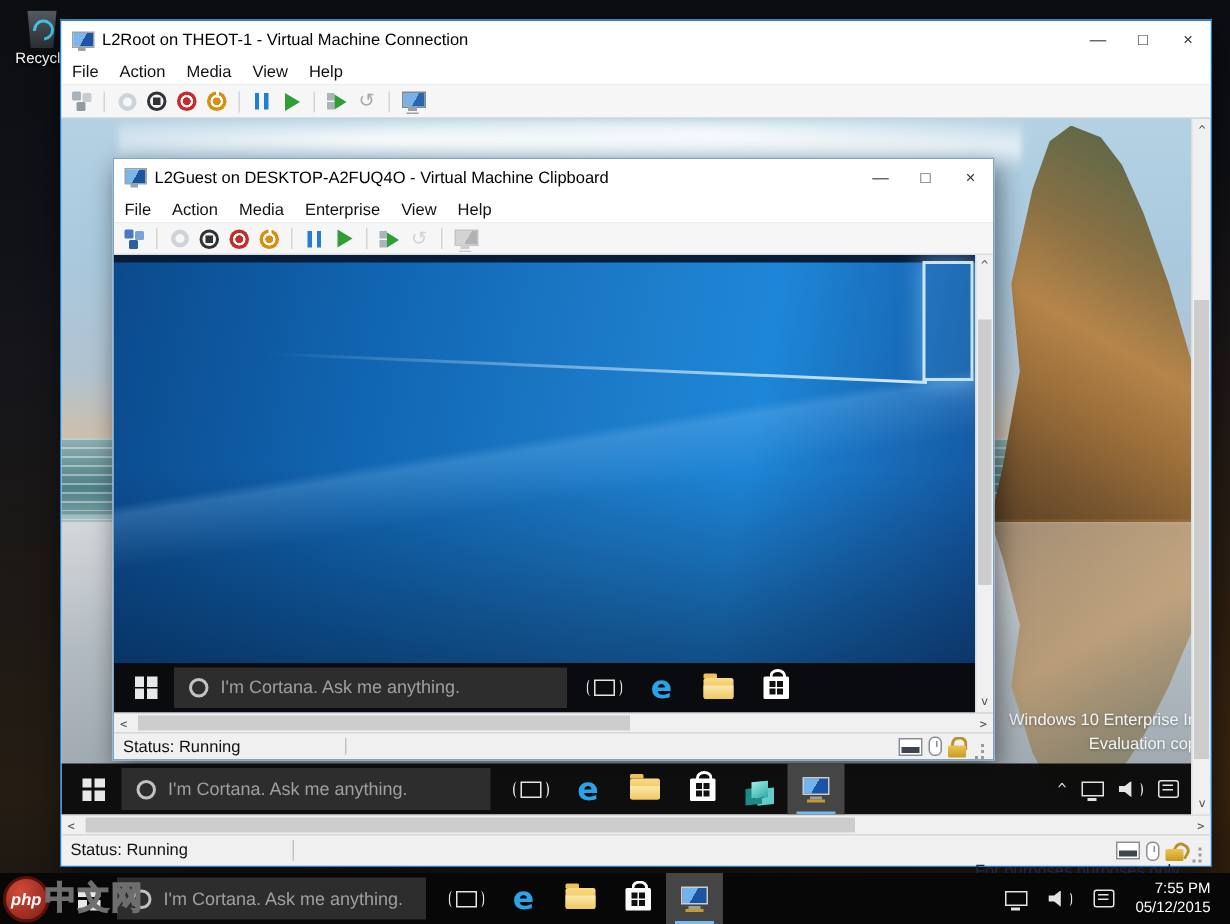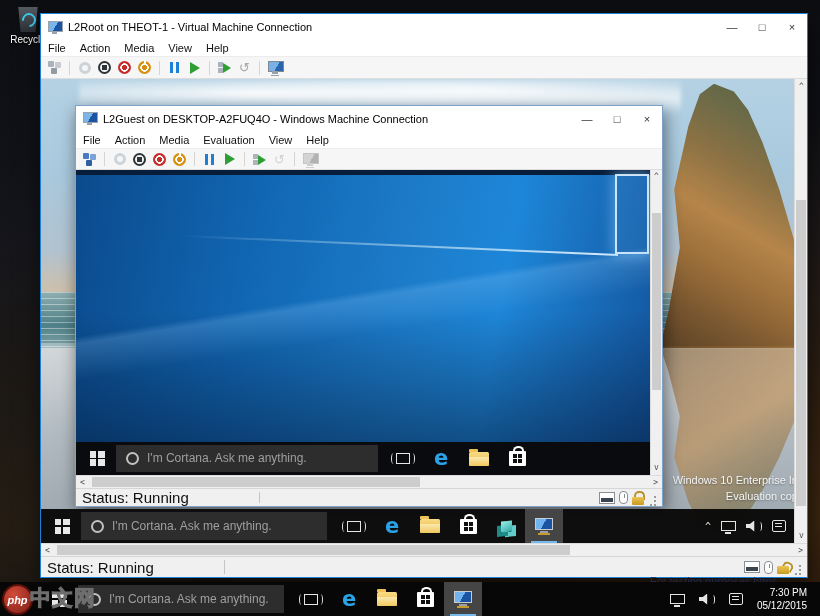--- a/index.html
+++ b/index.html
@@ -30,21 +30,21 @@
   .winbtns { margin-left:auto; display:flex; height:100%; }
   .wbtn { width:30px; height:100%; display:flex; align-items:center; justify-content:center;
           font-size:11px; color:#333; }
   .menubar { display:flex; align-items:center; background:#fff; flex:none;
              border-bottom:1px solid #ececec; }
   .menubar span { font-size:11px; color:#111; padding:0 7px; }
   .toolbar { display:flex; align-items:center; background:#f6f6f6; flex:none;
              border-bottom:1px solid #ddd; padding-left:6px; gap:5px; }
   .sep { width:1px; height:14px; background:#d4d4d4; margin:0 2px; }
   .statusbar { display:flex; align-items:center; background:#f0f0f0; flex:none;
-               border-top:1px solid #d6d6d6; font-size:15px; color:#111; padding:0 6px; }
+               border-top:1px solid #d6d6d6; font-size:11px; color:#111; padding:0 6px; }
   .vdiv { width:1px; height:70%; background:#c4c4c4; margin-left:70px; }
   .st-icons { margin-left:auto; display:flex; align-items:center; gap:4px; }
 
   
   .ti { display:inline-flex; align-items:center; justify-content:center; width:15px; height:15px; }
   .i-cad { position:relative; width:14px; height:13px; }
   .i-cad::before { content:""; position:absolute; left:0; top:0; width:6px; height:6px;
     background:#4a79c4; box-shadow:7px 1px 0 #7aa4d8, 3px 7px 0 #2f5f9e; border-radius:1px; }
   .gray .i-cad::before { background:#aab3ba; box-shadow:7px 1px 0 #c6ccd1, 3px 7px 0 #929ba1; }
   .i-startc { width:12px; height:12px; border-radius:50%; border:3px solid #ccd3d9; }
@@ -233,21 +233,21 @@
 
 <div id="stage">
 
   <div class="host-desktop"></div>
 
   <div class="recycle">
     <div class="bin"></div>
     <div class="lbl">Recycle</div>
   </div>
 
-  <div class="host-build">For testing purposes https</div>
+  <div class="host-build">For purposes purposes only</div>
 
   <div class="outer-window">
     <div class="titlebar o-titlebar">
       <span class="tvm"></span>
       <span class="t-title">L2Root on THEOT-1 - Virtual Machine Connection</span>
       <span class="winbtns">
         <span class="wbtn">—</span>
         <span class="wbtn">□</span>
         <span class="wbtn">×</span>
       </span>
@@ -305,32 +305,32 @@
         <div class="lr-rock"></div>
         <div class="lr-refl"></div>
         <div class="lr-watermark">
           <div>Windows 10 Enterprise In</div>
           <div>Evaluation cop</div>
         </div>
 
         <div class="inner-window">
           <div class="titlebar i-titlebar">
             <span class="tvm"></span>
-            <span class="t-title">L2Guest on DESKTOP-A2FUQ4O - Windows Machine Connection</span>
+            <span class="t-title">L2Guest on DESKTOP-A2FUQ4O - Virtual Machine Clipboard</span>
             <span class="winbtns">
               <span class="wbtn">—</span>
               <span class="wbtn">□</span>
               <span class="wbtn">×</span>
             </span>
           </div>
           <div class="menubar i-menubar">
             <span>File</span>
             <span>Action</span>
             <span>Media</span>
-            <span>Evaluation</span>
+            <span>Enterprise</span>
             <span>View</span>
             <span>Help</span>
           </div>
           <div class="toolbar i-toolbar">
             <span class="ti">
                 <span class="i-cad"></span>
               </span>
             <span class="sep"></span>
             <span class="ti">
                 <span class="i-startc"></span>
@@ -528,21 +528,21 @@
         </span>
       </div>
     <div class="tray" style="gap:14px;">
       <span class="disp"></span>
       <span class="spk">
           <span class="spk-b"></span>
           <span class="spk-w"></span>
         </span>
       <span class="ac"></span>
       <div class="host-clock">
-        <div>7:30 PM</div>
+        <div>7:55 PM</div>
         <div>05/12/2015</div>
       </div>
     </div>
   </div>
 
   <div class="php-badge">php</div>
   <div class="php-cn">中文网</div>
 
 </div>
 

